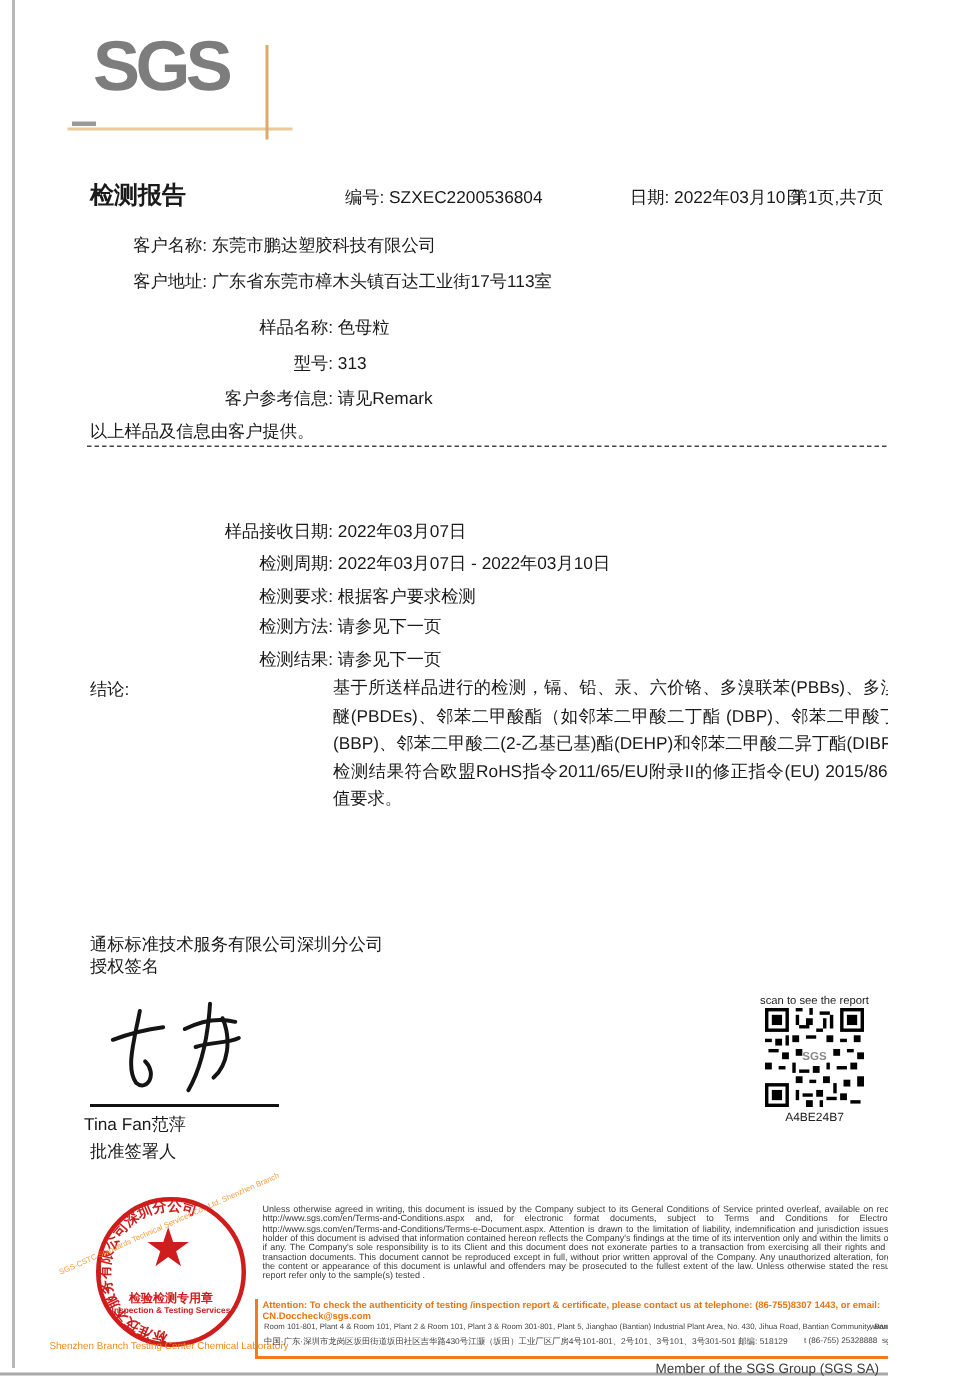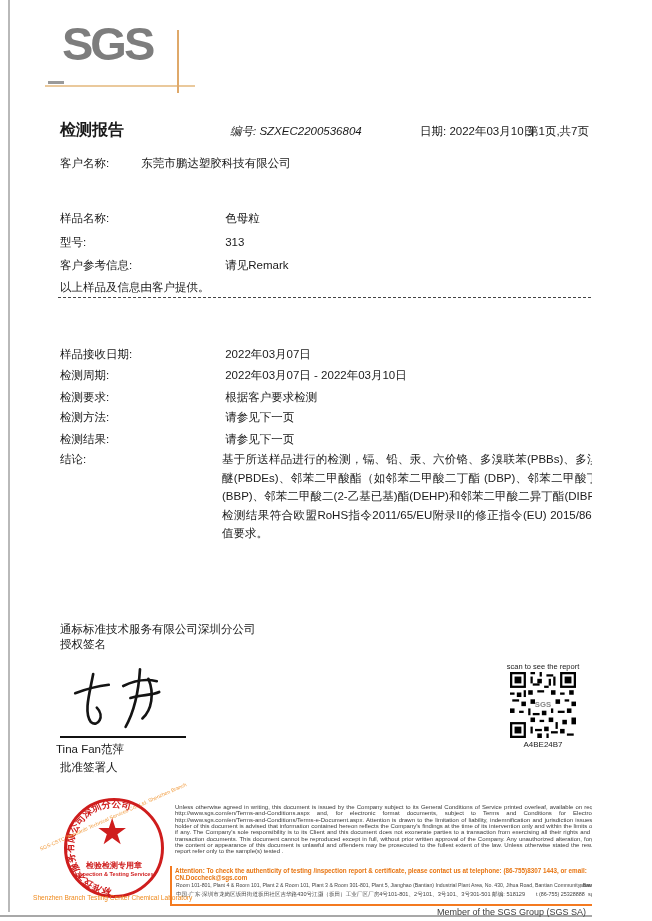--- a/index.html
+++ b/index.html
@@ -14,26 +14,26 @@
   
   .logo-text { position:absolute; left:62px; top:20px; font-size:47px; font-weight:bold;
                color:#7d7d7d; letter-spacing:-3px; line-height:1; }
   .logo-underline-sm { position:absolute; left:48px; top:81px; width:16px; height:3px; background:#9a9a9a; }
   .logo-hline { position:absolute; left:45px; top:85px; width:150px; height:2px; background:#eac99c; }
   .logo-vline { position:absolute; left:177px; top:30px; width:2px; height:63px; background:#dfa96a; }
 
   
   .doc-title { position:absolute; left:60px; top:120px; font-size:16px; font-weight:bold; }
   .meta { position:absolute; top:124px; font-size:11.5px; }
-  .meta-no   { left:230px;font-style:italic; }
+  .meta-no   { left:230px; }
   .meta-date { left:420px; }
   .meta-page { left:527px; }
 
   
-  .row { position:absolute; left:60px; font-size:11.5px; white-space:nowrap; }
+  .row { position:absolute; left:60px; font-size:11.5px; white-space:nowrap;text-align:right; }
   .row .lbl { display:inline-block; }
   .client-row .lbl { width:78px; }
   .wide-row .lbl { width:162px; }
   .note { position:absolute; left:60px; top:280px; font-size:11.5px; }
 
   .divider { position:absolute; left:58px; top:297px; width:588px; border-top:1.5px dashed #444; }
 
   .conclusion-lbl { position:absolute; left:60px; top:452px; font-size:11.5px; }
   .conclusion-txt { position:absolute; left:222px; top:450px; width:400px; font-size:11.5px;
                     line-height:18.5px; text-align:justify; }
@@ -92,20 +92,24 @@
   <div class="logo-vline"></div>
 
   <div class="doc-title">检测报告</div>
   <div class="meta meta-no">编号: SZXEC2200536804</div>
   <div class="meta meta-date">日期: 2022年03月10日</div>
   <div class="meta meta-page">第1页,共7页</div>
 
   <div class="row client-row" style="top:156px">
     <span class="lbl">客户名称:</span>
     <span>东莞市鹏达塑胶科技有限公司</span>
+  </div>
+  <div class="row client-row" style="top:180px">
+    <span class="lbl">客户地址:</span>
+    <span>广东省东莞市樟木头镇百达工业街17号113室</span>
   </div>
 
   <div class="row wide-row" style="top:211px">
     <span class="lbl">样品名称:</span>
     <span>色母粒</span>
   </div>
   <div class="row wide-row" style="top:235px">
     <span class="lbl">型号:</span>
     <span>313</span>
   </div>

